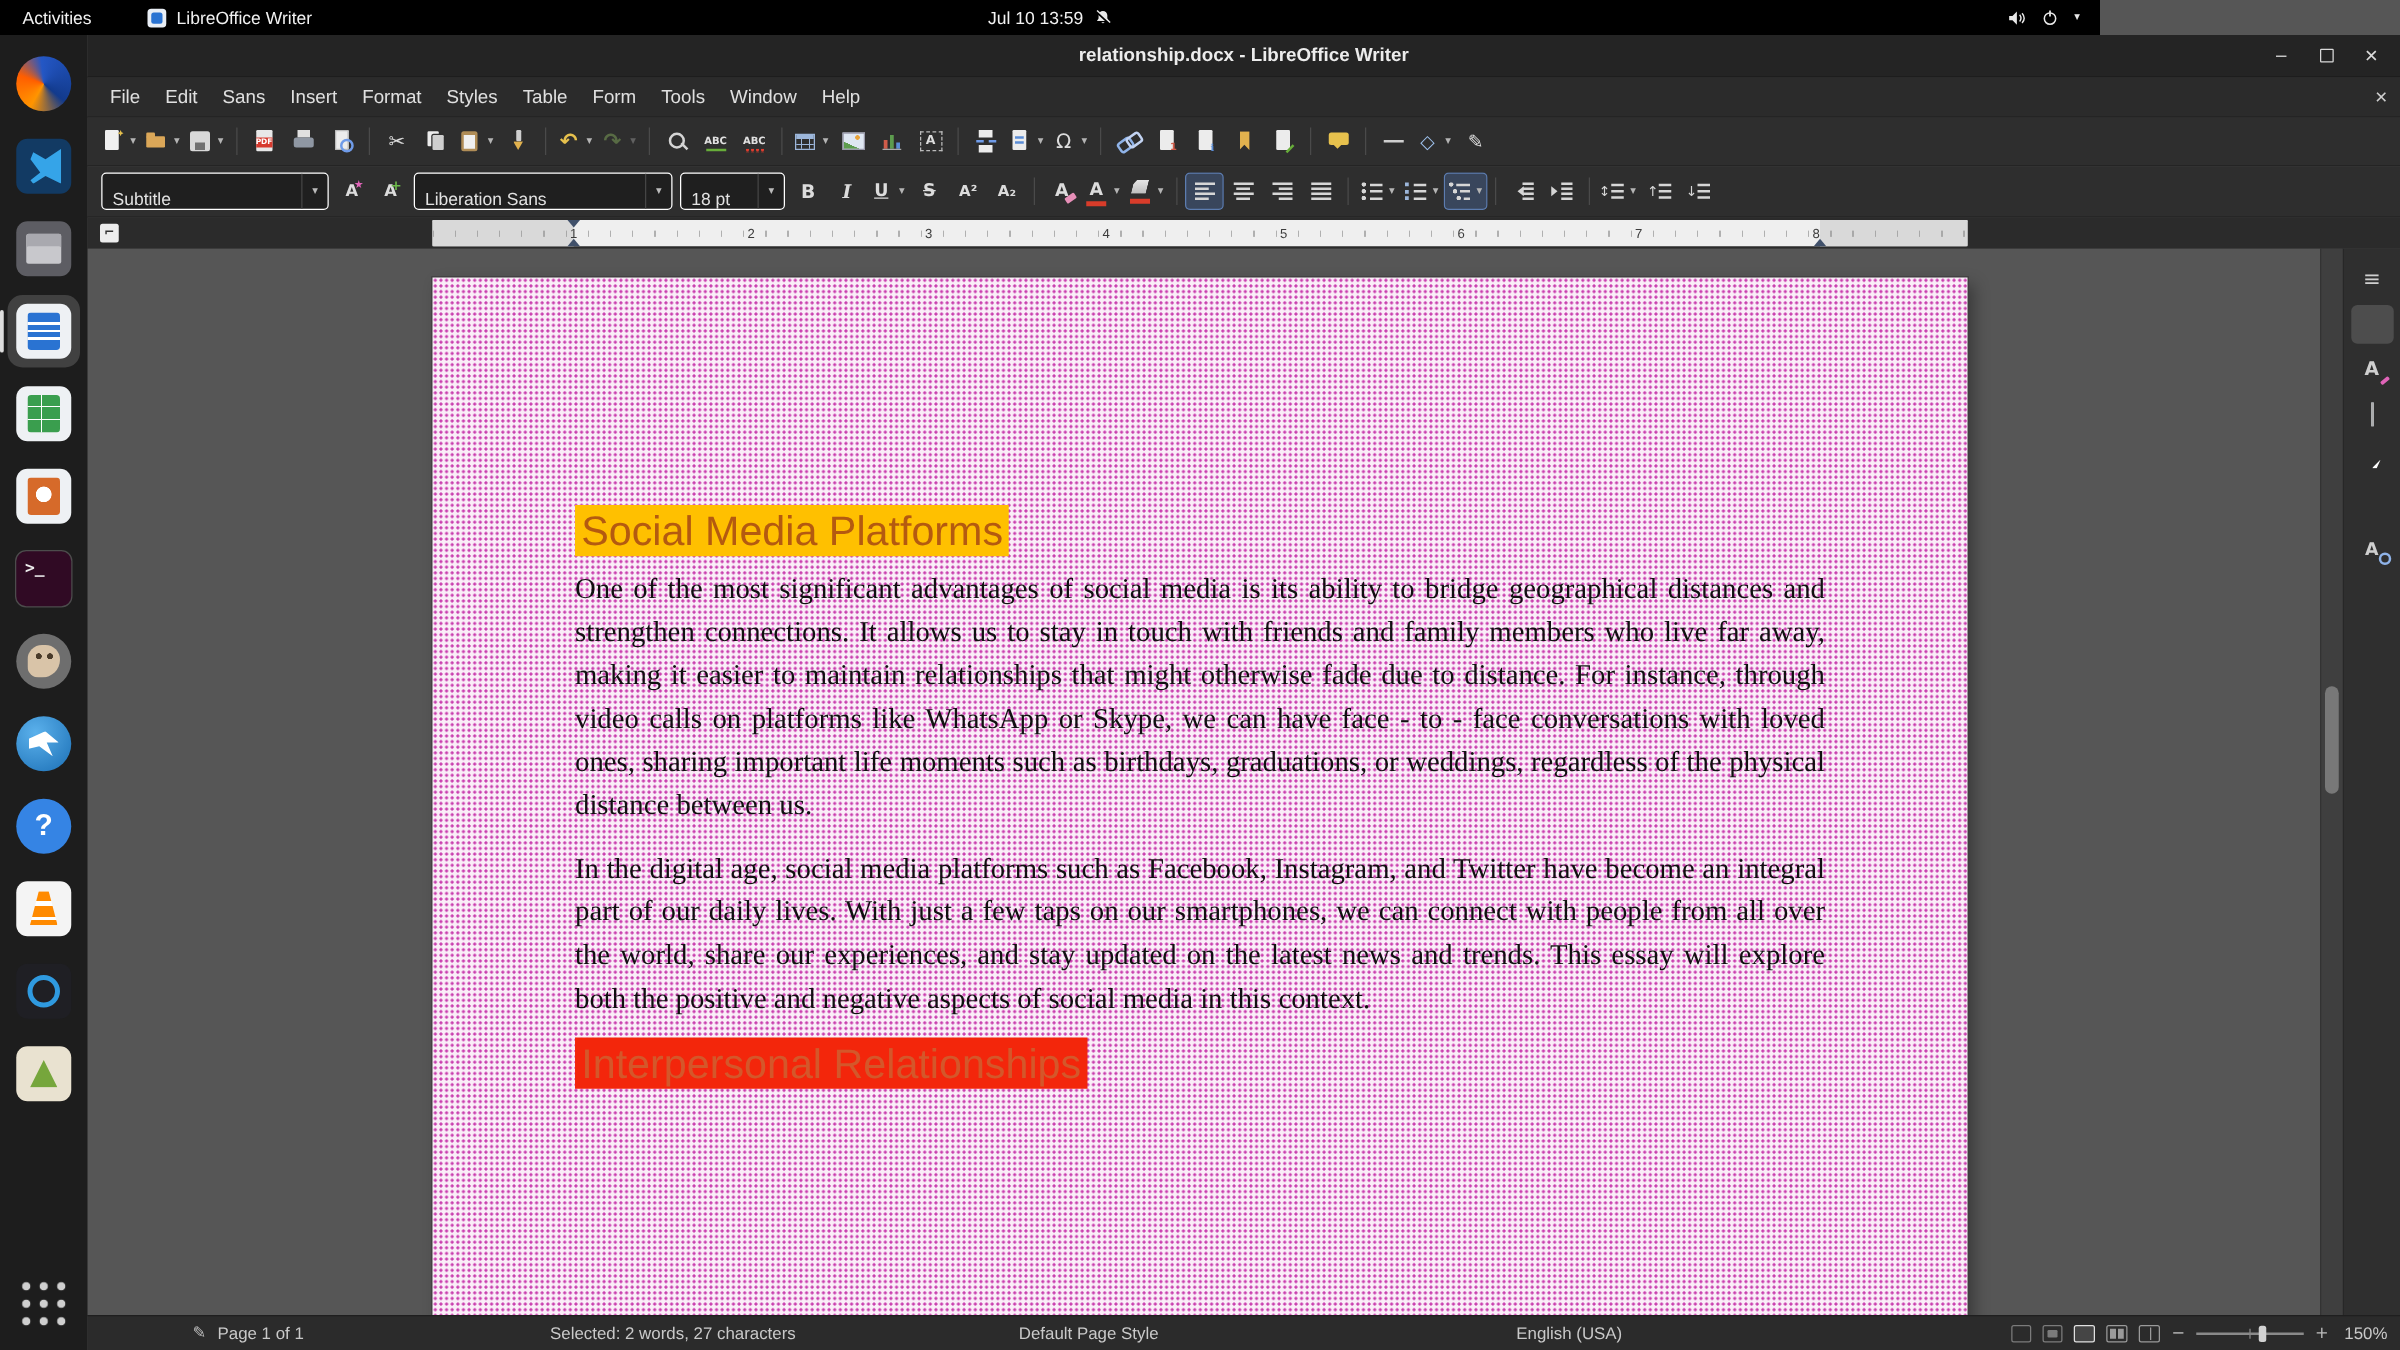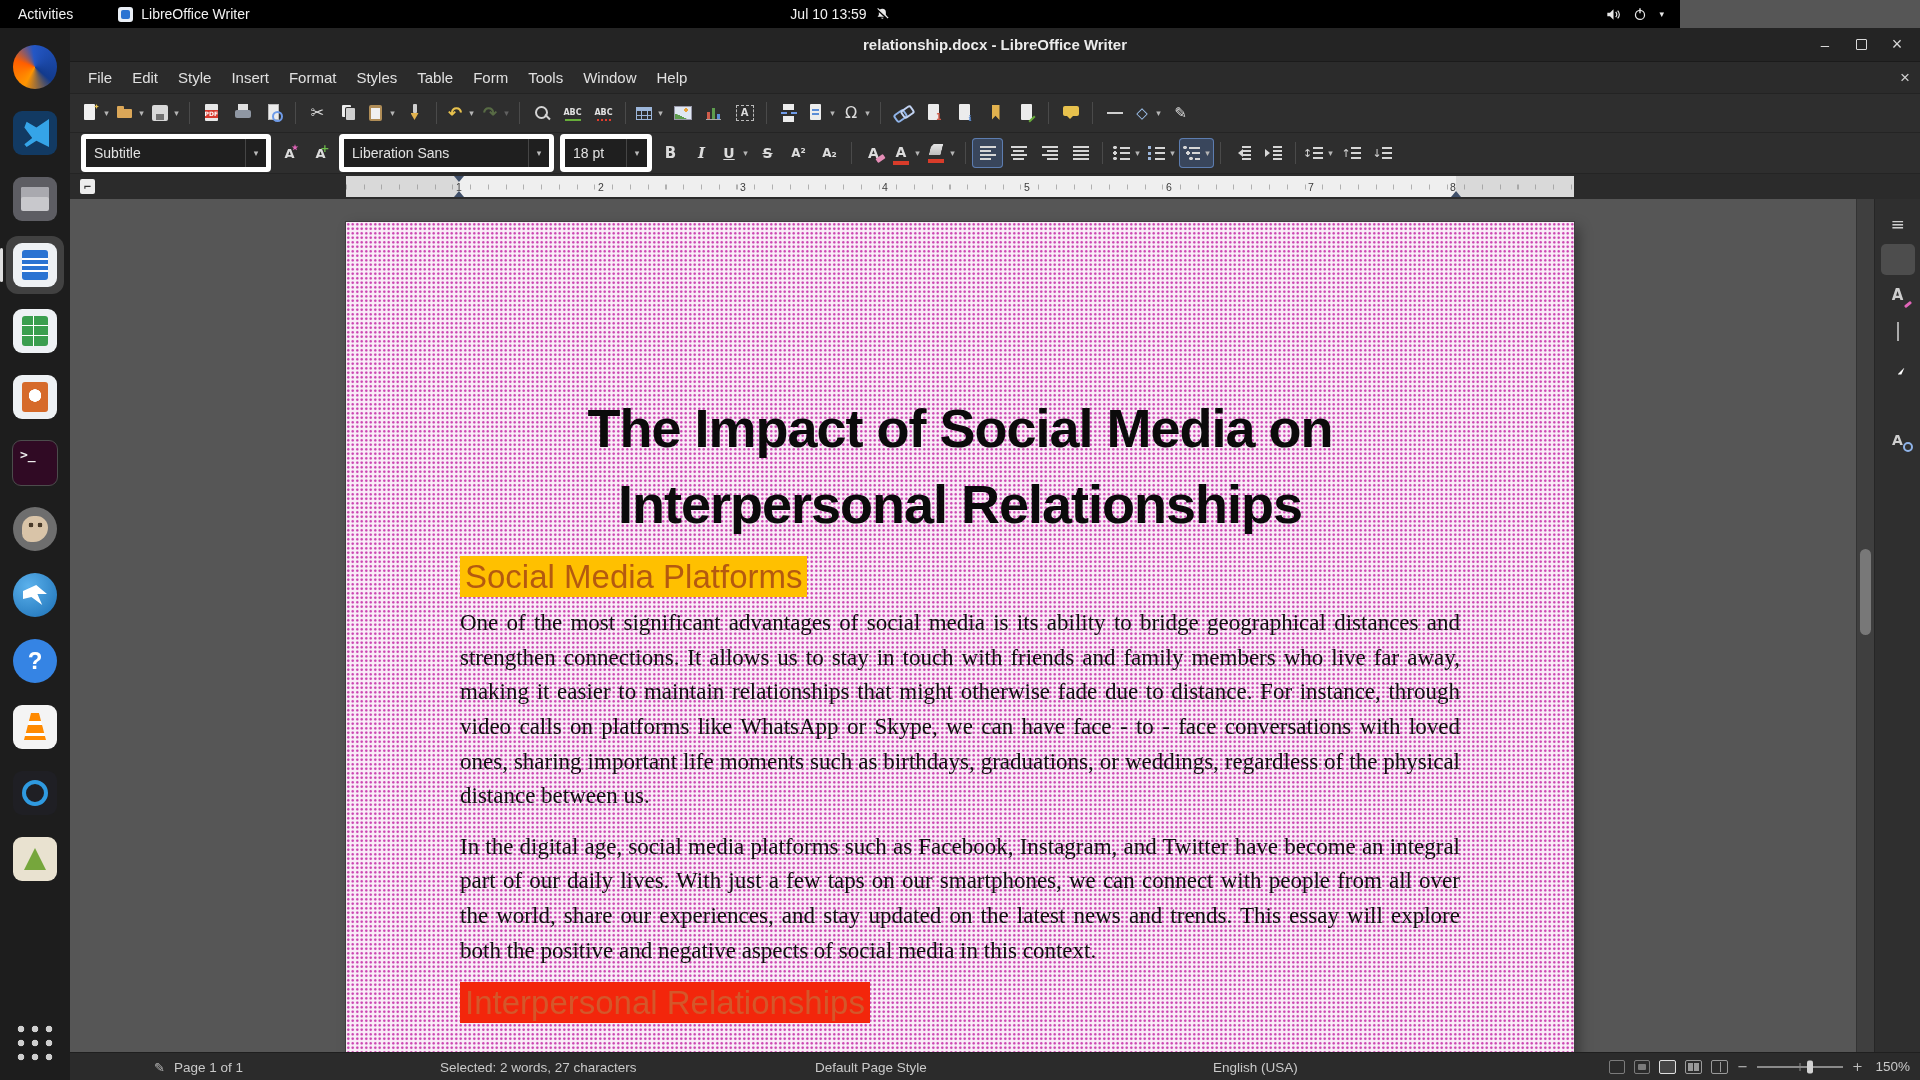--- a/index.html
+++ b/index.html
@@ -33,22 +33,22 @@
   .toolbar{background:#2e2e2e;display:flex;align-items:center;flex:0 0 auto;border-bottom:1px solid #242424;}
   .toolbar.row1{height:38px;padding-left:8px;}
   .toolbar.row2{height:40px;padding-left:8px;}
   .tb-btn{height:30px;min-width:29px;padding:0 1px;display:flex;align-items:center;justify-content:center;
     border-radius:4px;position:relative;}
   .tb-btn.active{background:#39465c;box-shadow:inset 0 0 0 1px #5d7db0;}
   .tb-btn.disabled{opacity:.38;}
   .tb-sep{width:1px;height:22px;background:#4a4a4a;margin:0 6px;flex:0 0 auto;}
   .dd{width:11px;color:#b5b5b5;font-size:9px;text-align:center;font-family:"DejaVu Sans",sans-serif;}
 
-  .combo{height:28px;background:#1f1f1f;border:5px solid #ffffff;border-radius:4px;color:#e2e2e2;
-    display:flex;align-items:center;font-size:14px;margin:0 3px;}
+  .combo{height:28px;background:#1f1f1f;border:1px solid #ffffff;border-radius:4px;color:#e2e2e2;
+    display:flex;align-items:flex-end;font-size:14px;margin:0 3px;}
   .combo .cval{padding:0 8px;flex:1;white-space:nowrap;overflow:hidden;}
   .combo .carr{width:20px;align-self:stretch;display:flex;align-items:center;justify-content:center;
     border-left:1px solid #454545;color:#bbb;font-size:9px;font-family:"DejaVu Sans",sans-serif;}
 
   
   .ic{position:relative;display:inline-flex;align-items:center;justify-content:center;width:22px;height:22px;
     font-family:"DejaVu Sans",sans-serif;font-size:14px;color:#dcdcdc;line-height:1;}
   .i-new::before{content:"";position:absolute;left:5px;top:2px;width:11px;height:16px;background:#f0f0f0;border-radius:1px;}
   .i-new::after{content:"";position:absolute;right:2px;top:2px;width:5px;height:5px;background:#e7c14d;
     clip-path:polygon(50% 0,65% 35%,100% 50%,65% 65%,50% 100%,35% 65%,0 50%,35% 35%);}
@@ -410,21 +410,21 @@
           <i></i>
         </span>
       <span class="wc" style="font-size:18px;">×</span>
     </div>
   </div>
 
   <div class="menubar">
     <div style="display:flex;align-items:center;">
         <div class="menu-item">File</div>
         <div class="menu-item">Edit</div>
-        <div class="menu-item">Style</div>
+        <div class="menu-item">Sans</div>
         <div class="menu-item">Insert</div>
         <div class="menu-item">Format</div>
         <div class="menu-item">Styles</div>
         <div class="menu-item">Table</div>
         <div class="menu-item">Form</div>
         <div class="menu-item">Tools</div>
         <div class="menu-item">Window</div>
         <div class="menu-item">Help</div>
       </div>
     <span class="menu-close">×</span>
@@ -659,21 +659,20 @@
         <span class="rnum" style="left: 681px;">5</span>
         <span class="rnum" style="left: 823px;">6</span>
         <span class="rnum" style="left: 965px;">7</span>
         <span class="rnum" style="left: 1107px;">8</span>
       </div>
   </div>
 
   <div class="docrow">
     <div class="docarea">
       <div class="page">
-        <h1 class="doc-title">The Impact of Social Media on Interpersonal Relationships</h1>
         <h2 class="doc-h">
           <span class="hl1">Social Media Platforms</span>
         </h2>
         <p class="doc-p"><span>One of the most significant advantages of social media is its ability to bridge geographical distances and strengthen connections. It allows us to stay in touch with friends and family members who live far away, making it easier to maintain relationships that might otherwise fade due to distance. For instance, through video calls on platforms like </span><span class="sq">WhatsApp</span><span> or Skype, we can have face - to - face conversations with loved ones, sharing important life moments such as birthdays, graduations, or weddings, regardless of the physical distance between us.</span></p>
         <p class="doc-p p2">In the digital age, social media platforms such as Facebook, Instagram, and Twitter have become an integral part of our daily lives. With just a few taps on our smartphones, we can connect with people from all over the world, share our experiences, and stay updated on the latest news and trends. This essay will explore both the positive and negative aspects of social media in this context.</p>
         <h2 class="doc-h">
           <span class="hl2">Interpersonal Relationships</span>
         </h2>
       </div>
     </div>

